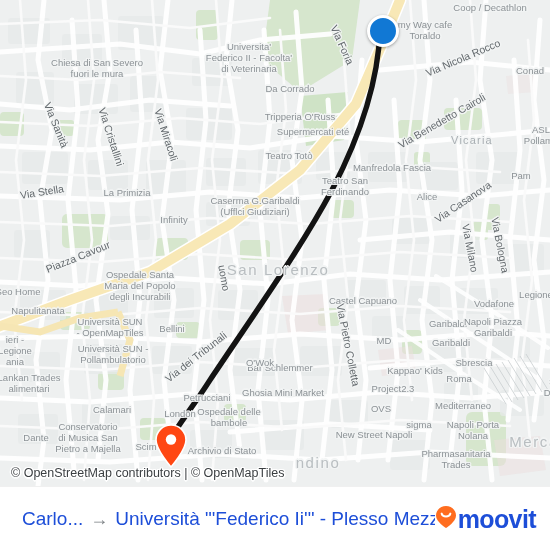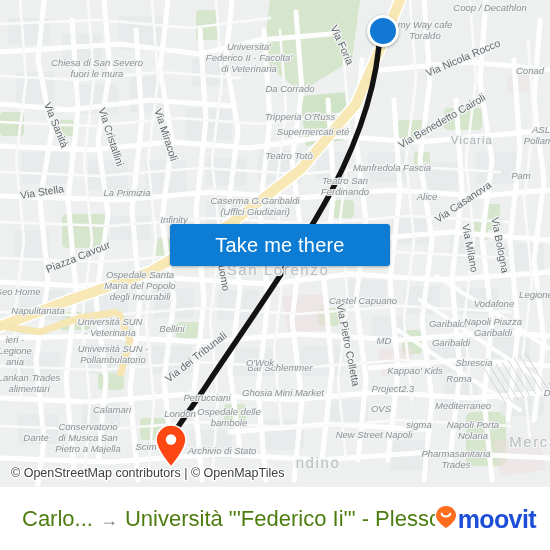--- a/index.html
+++ b/index.html
@@ -24,21 +24,21 @@
     font-size:9.5px;
     line-height:11px;
     white-space:pre;
     text-align:center;
     transform:translate(-50%,-50%);
     text-shadow:
       -1.4px 0 #f2f4f4, 1.4px 0 #f2f4f4, 0 -1.4px #f2f4f4, 0 1.4px #f2f4f4,
       -1px -1px #f2f4f4, 1px -1px #f2f4f4, -1px 1px #f2f4f4, 1px 1px #f2f4f4;
     pointer-events:none;
   }
-  .maplabel.poi{color:#8c9296;font-style:italic;}
+  .maplabel.poi{color:#8c9296;}
   .maplabel.street{color:#63696d;font-size:10.5px;}
   .maplabel.area{color:#a9afb3;font-size:11px;letter-spacing:1.2px;}
   .maplabel.area2{color:#b9bec1;font-size:15px;letter-spacing:1.6px;}
 
   
   #origin-marker{
     position:absolute;width:26px;height:26px;border-radius:50%;
     background:#1178d4;border:3px solid #ffffff;
     box-shadow:0 1px 3px rgba(0,0,0,.35);
     left:367px;top:15px;
@@ -69,21 +69,21 @@
     position:absolute;left:0;top:486px;width:550px;height:64px;
     background:#ffffff;
     display:flex;align-items:center;
     border-top:1px solid #f0f0f0;
   }
   #trip{
     display:flex;align-items:baseline;gap:7px;
     margin-left:22px;overflow:hidden;white-space:nowrap;
     flex:1;
   }
-  #trip .place{font-size:22px;color:#4d7c0f;}
+  #trip .place{font-size:19px;color:#1d4ed8;}
   #trip .arrow{font-size:18px;color:#7a7f83;}
   #brand{display:flex;align-items:center;margin-right:14px;gap:1px;}
   #brand .word{
     font-size:25px;color:#1d4ed8;font-weight:bold;letter-spacing:-.6px;
   }
 </style>
 </head>
 <body>
 
 <div id="app">
@@ -299,21 +299,21 @@
         <div class="maplabel poi" style="left: 174px; top: 219px;">Infinity</div>
         <div class="maplabel poi" style="left: 255px; top: 206px;">Caserma G.Garibaldi
 (Ufflci Giudiziari)</div>
         <div class="maplabel street" style="left: 78px; top: 257px; transform: translate(-50%, -50%) rotate(-22deg);">Piazza Cavour</div>
         <div class="maplabel poi" style="left: 140px; top: 285px;">Ospedale Santa
 Maria del Popolo
 degli Incurabili</div>
         <div class="maplabel poi" style="left: 18px; top: 291px;">Seo Home</div>
         <div class="maplabel poi" style="left: 38px; top: 310px;">Napulitanata</div>
         <div class="maplabel poi" style="left: 110px; top: 327px;">Università SUN
-- Veterinaria</div>
+- OpenMapTiles</div>
         <div class="maplabel poi" style="left: 172px; top: 328px;">Bellini</div>
         <div class="maplabel area2" style="left: 278px; top: 269px;">San Lorenzo</div>
         <div class="maplabel street" style="left: 224px; top: 278px; transform: translate(-50%, -50%) rotate(80deg);">uomo</div>
         <div class="maplabel poi" style="left: 363px; top: 300px;">Castel Capuano</div>
         <div class="maplabel street" style="left: 348px; top: 345px; transform: translate(-50%, -50%) rotate(79deg);">Via Pietro Colletta</div>
         <div class="maplabel poi" style="left: 384px; top: 340px;">MD</div>
         <div class="maplabel poi" style="left: 448px; top: 323px;">Garibaldi</div>
         <div class="maplabel poi" style="left: 493px; top: 327px;">Napoli Piazza
 Garibaldi</div>
         <div class="maplabel poi" style="left: 494px; top: 303px;">Vodafone</div>
@@ -361,21 +361,20 @@
 
     <div id="origin-marker"></div>
 
     <div id="dest-marker">
       <svg width="32" height="44" viewBox="0 0 32 44">
         <path d="M16 1 C7.7 1 1 7.7 1 16 C1 26 16 43 16 43 C16 43 31 26 31 16 C31 7.7 24.3 1 16 1 Z" fill="#ff4713" stroke="#ffffff" stroke-width="1.6"></path>
         <circle cx="16" cy="15.5" r="5.2" fill="#ffffff"></circle>
       </svg>
     </div>
 
-    <button id="cta">Take me there</button>
 
     <div id="attrib">© OpenStreetMap contributors | © OpenMapTiles</div>
   </div>
 
   <div id="footer">
     <div id="trip">
       <span class="place">Carlo...</span>
       <span class="arrow">→</span>
       <span class="place">Università "'Federico Ii'" - Plesso Mezzocan...</span>
     </div>

